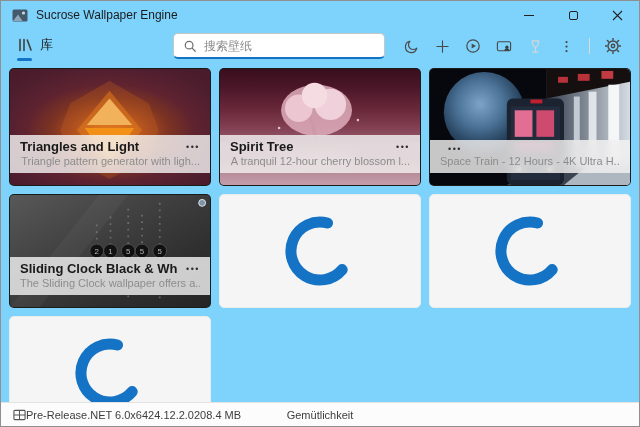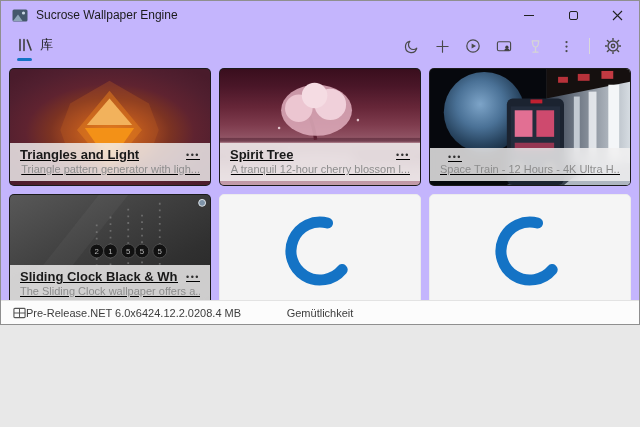--- a/index.html
+++ b/index.html
@@ -1,19 +1,19 @@
 <!DOCTYPE html>
 <html><head>
 <meta charset="utf-8">
 <style>
   * { margin:0; padding:0; box-sizing:border-box; }
   html,body { background:#e8e8e8; }
   body { font-family:"Liberation Sans","DejaVu Sans",sans-serif; }
   .window {
-    position:relative; width:640px; height:325px; background:#c4b5fd;
+    position:relative; width:640px; height:427px; background:#7dd3fc;
     border:1px solid #8f8f8f; overflow:hidden;
   }
   
   .titlebar { height:28px; display:flex; align-items:center; padding-left:11px; }
   .app-title { font-size:12px; color:#1b1b1b; margin-left:8px; }
   .win-controls { position:absolute; top:0; right:0; display:flex; }
   .win-btn { width:44px; height:28px; display:flex; align-items:center; justify-content:center; }
   .glyph-min { width:10px; height:1px; background:#222; }
   .glyph-max { width:9px; height:9px; border:1px solid #222; border-radius:2px; }
   
@@ -30,22 +30,22 @@
   .search-input::placeholder { color:#8a8a8a; }
   .toolbar { margin-left:auto; display:flex; align-items:center; gap:15px; padding-right:8px; }
   .tb-icon { width:16px; height:16px; display:flex; align-items:center; justify-content:center; }
   .tb-divider { width:1px; height:16px; background:#dadada; }
   
   .content { position:absolute; top:62px; left:0; right:0; bottom:24px; overflow:hidden; padding:5px 8px 0; }
   .grid { display:grid; grid-template-columns:repeat(3,1fr); grid-template-rows:118px 114px 114px; gap:8px; }
   .card { position:relative; border-radius:5px; overflow:hidden; border:1px solid rgba(0,0,0,.18); background:#222; }
   .card svg.preview { position:absolute; inset:0; width:100%; height:100%; }
   .card-footer {
-    position:absolute; left:0; right:0; bottom:4px; padding:4px 10px 6px;
-    background:rgba(243,241,242,.82); backdrop-filter:blur(5px);text-decoration:underline;
+    position:absolute; left:0; right:0; bottom:12px; padding:4px 10px 6px;
+    background:rgba(243,241,242,.82); backdrop-filter:blur(5px);
   }
   .card-title-row { display:flex; align-items:center; justify-content:space-between; }
   .card-title { font-size:13px; font-weight:bold; color:#191919; white-space:nowrap; overflow:hidden; }
   .card-menu { font-size:9px; letter-spacing:1.5px; color:#2f2f2f; line-height:10px; padding-left:8px; cursor:default; }
   .card-desc { font-size:11px; color:#8d8d8d; white-space:nowrap; overflow:hidden; margin-top:1px;text-align:right; }
   .placeholder {
     background:#f5f5f5; border:1px solid #ececec; border-radius:5px;
     display:flex; align-items:center; justify-content:center;
   }
   
@@ -90,20 +90,27 @@
     <div class="tabs">
       <div class="tab">
         <svg width="16" height="16" viewBox="0 0 16 16">
           <path d="M3 2.5 V13.5 M7 2.5 V13.5 M10.3 3 L14 13" stroke="#3f3f3f" stroke-width="1.6" stroke-linecap="round" fill="none"></path>
         </svg>
         <span>库</span>
         <div class="tab-indicator"></div>
       </div>
     </div>
 
+    <div class="searchbox">
+      <svg width="14" height="14" viewBox="0 0 16 16">
+        <circle cx="7" cy="7" r="4.4" stroke="#6d6d6d" stroke-width="1.4" fill="none"></circle>
+        <path d="M10.4 10.4 L14 14" stroke="#6d6d6d" stroke-width="1.4" stroke-linecap="round"></path>
+      </svg>
+      <input class="search-input" type="text" placeholder="搜索壁纸" style="">
+    </div>
 
     <div class="toolbar">
       <div class="tb-icon">
         <svg width="15" height="15" viewBox="0 0 16 16">
           <path d="M13.6 9.7 A6.1 6.1 0 1 1 6.3 2.4 A5 5 0 0 0 13.6 9.7 Z" stroke="#4a4a4a" stroke-width="1.3" fill="none" stroke-linejoin="round"></path>
         </svg>
       </div>
       <div class="tb-icon">
         <svg width="15" height="15" viewBox="0 0 16 16">
           <path d="M8 2 V14 M2 8 H14" stroke="#4a4a4a" stroke-width="1.2" stroke-linecap="round"></path>

